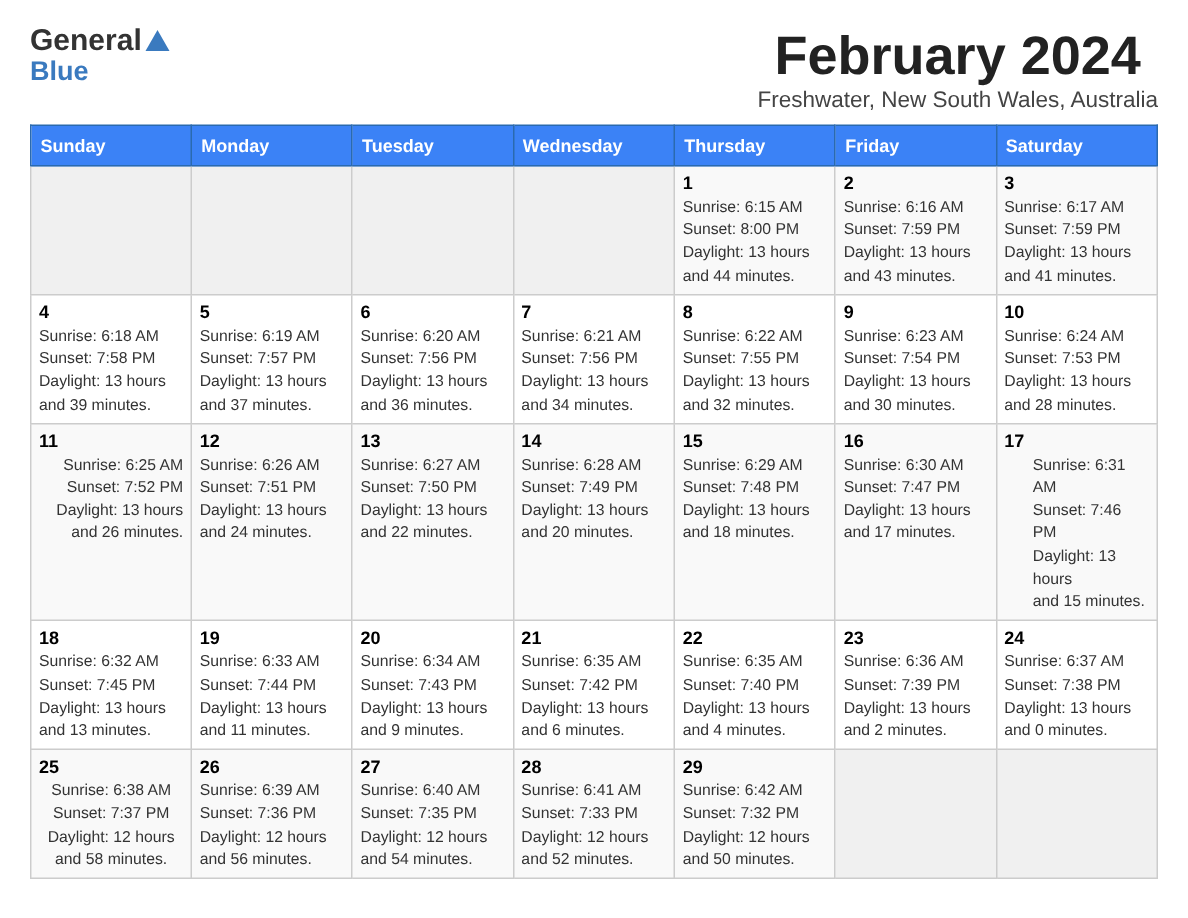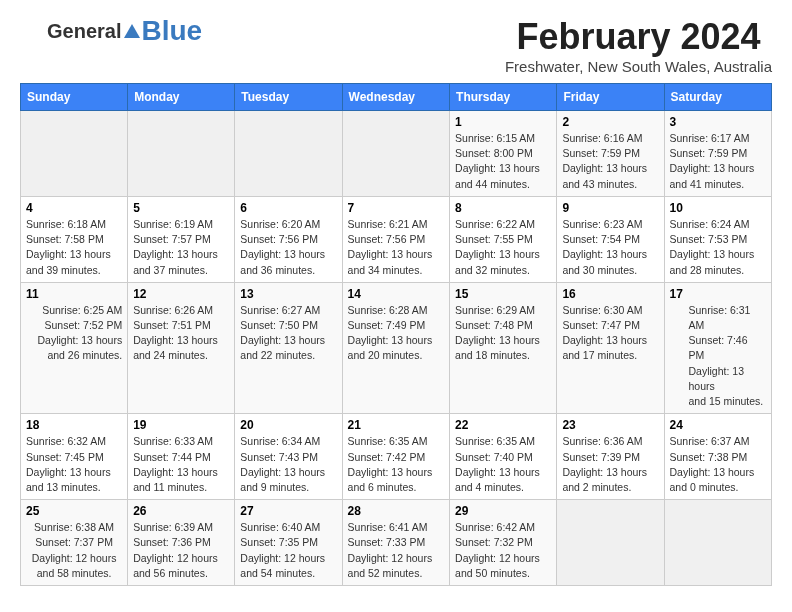--- a/index.html
+++ b/index.html
@@ -11,31 +11,30 @@
       padding: 16px 20px;
     }
     .header-area {
       display: flex;
       justify-content: space-between;
       align-items: flex-start;
       margin-bottom: 8px;
     }
     .logo {
       display: flex;
-      flex-direction: row;
+      flex-direction: column;
       line-height: 1.1;
-      margin-left: 27px;
     }
     .logo-general {
       font-size: 20px;
       font-weight: bold;
       color: #333;
     }
     .logo-blue {
-      font-size: 28px;
+      font-size: 18px;
       font-weight: bold;
       color: #3a7abf;
     }
     .title-area {
       text-align: center;
     }
     .cal-title {
       font-size: 36px;
       font-weight: bold;
       color: #222;

